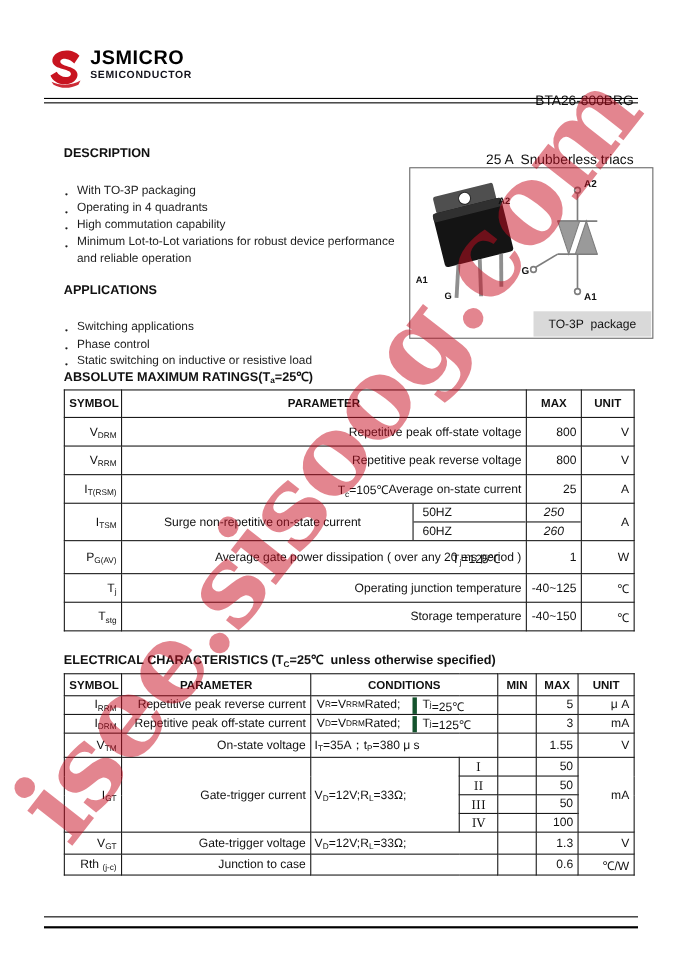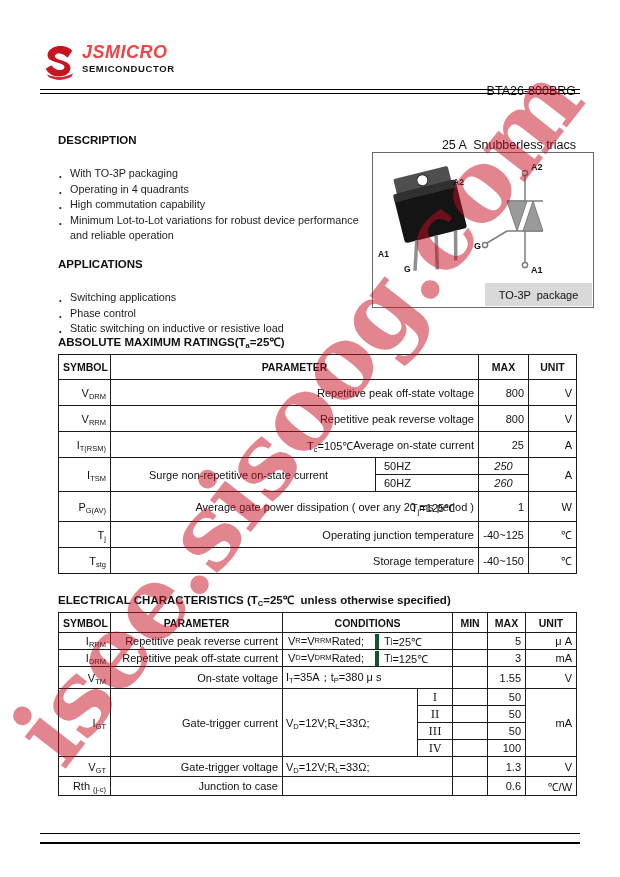--- a/index.html
+++ b/index.html
@@ -11,21 +11,21 @@
   .watermark {
     position:absolute; left:36px; top:700px; z-index:60; pointer-events:none;
     font-family:"DejaVu Serif", serif; font-weight:bold; font-size:100px;
     letter-spacing:-2px; white-space:nowrap; color:rgba(200,12,32,0.5);
     transform:rotate(-52deg); transform-origin:0 50%; line-height:100px;
   }
 
   
   .brand-row { position:absolute; left:44px; top:42px; display:flex; align-items:flex-start; gap:6px; }
   .logo-svg { display:block; margin-top:2px; }
-  .brand-name { font-size:18px; font-weight:bold; color:#ef4444; letter-spacing:0.5px; line-height:20px;font-style:italic; }
+  .brand-name { font-size:18px; font-weight:bold; color:#000000; letter-spacing:0.5px; line-height:20px; }
   .brand-sub  { font-size:9.5px; font-weight:bold; color:#13131d; letter-spacing:0.6px; margin-top:1px; }
   .part-info { position:absolute; right:44px; top:46px; text-align:right; font-size:12.5px; line-height:18px; white-space:pre; }
   .part-number { font-weight:500; }
   .header-rule { position:absolute; left:40px; right:40px; top:89px; height:5px;
                  border-top:1px solid #000; border-bottom:1.6px solid #000; }
 
   
   .sec-title { font-size:11.5px; font-weight:bold; color:#101010; }
   .bullets { list-style:none; margin-top:20px; }
   .bullets li { font-size:10.8px; line-height:15.6px; padding-left:12px; position:relative; color:#1c1c1c; }

